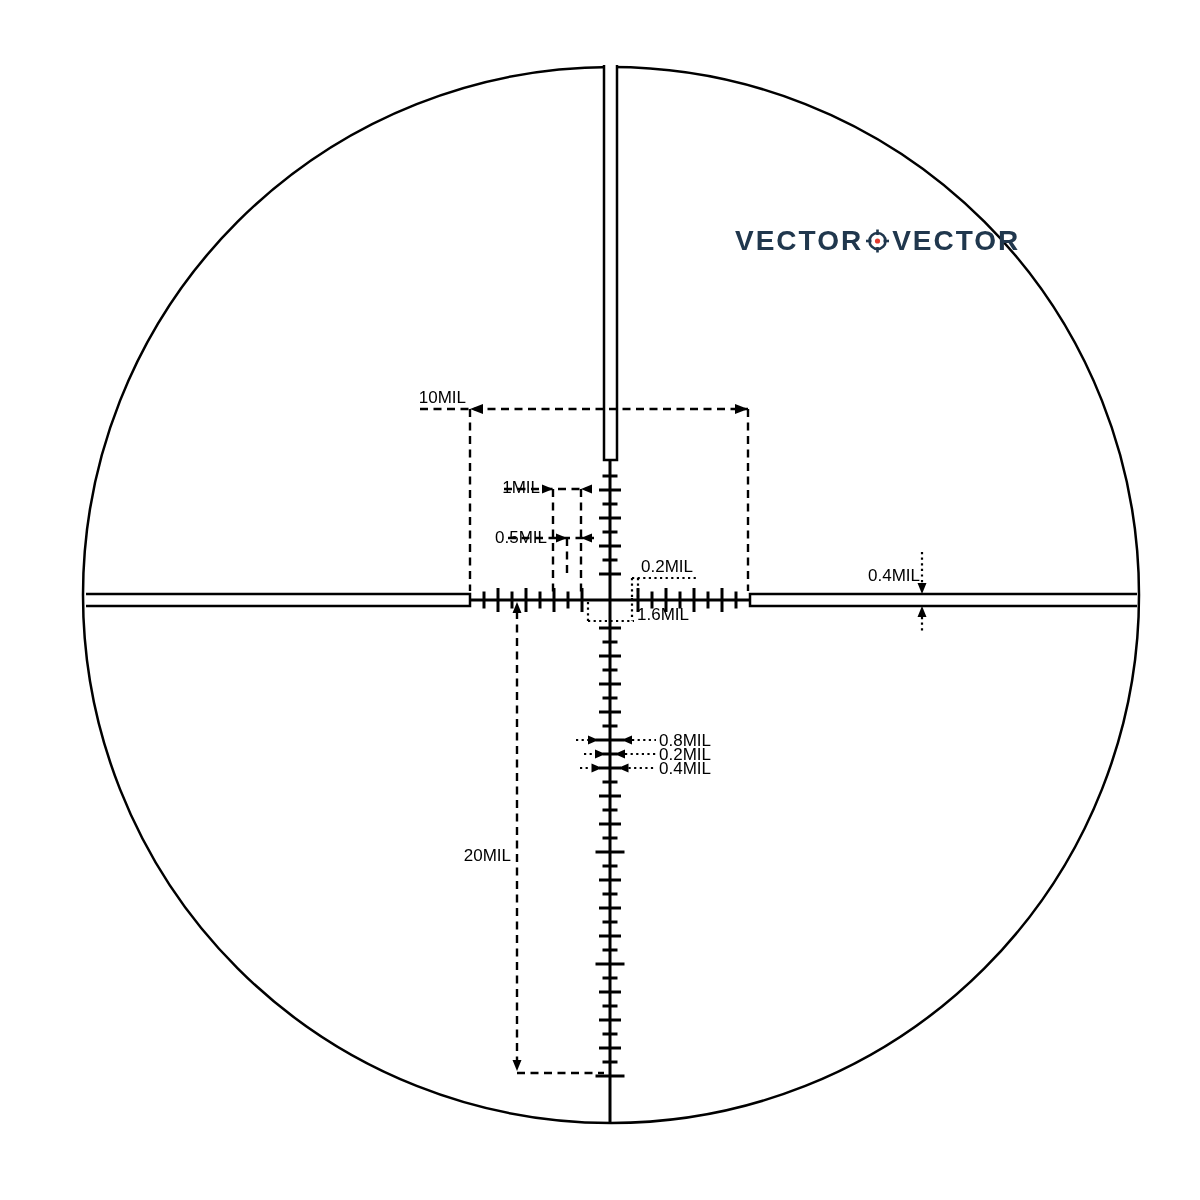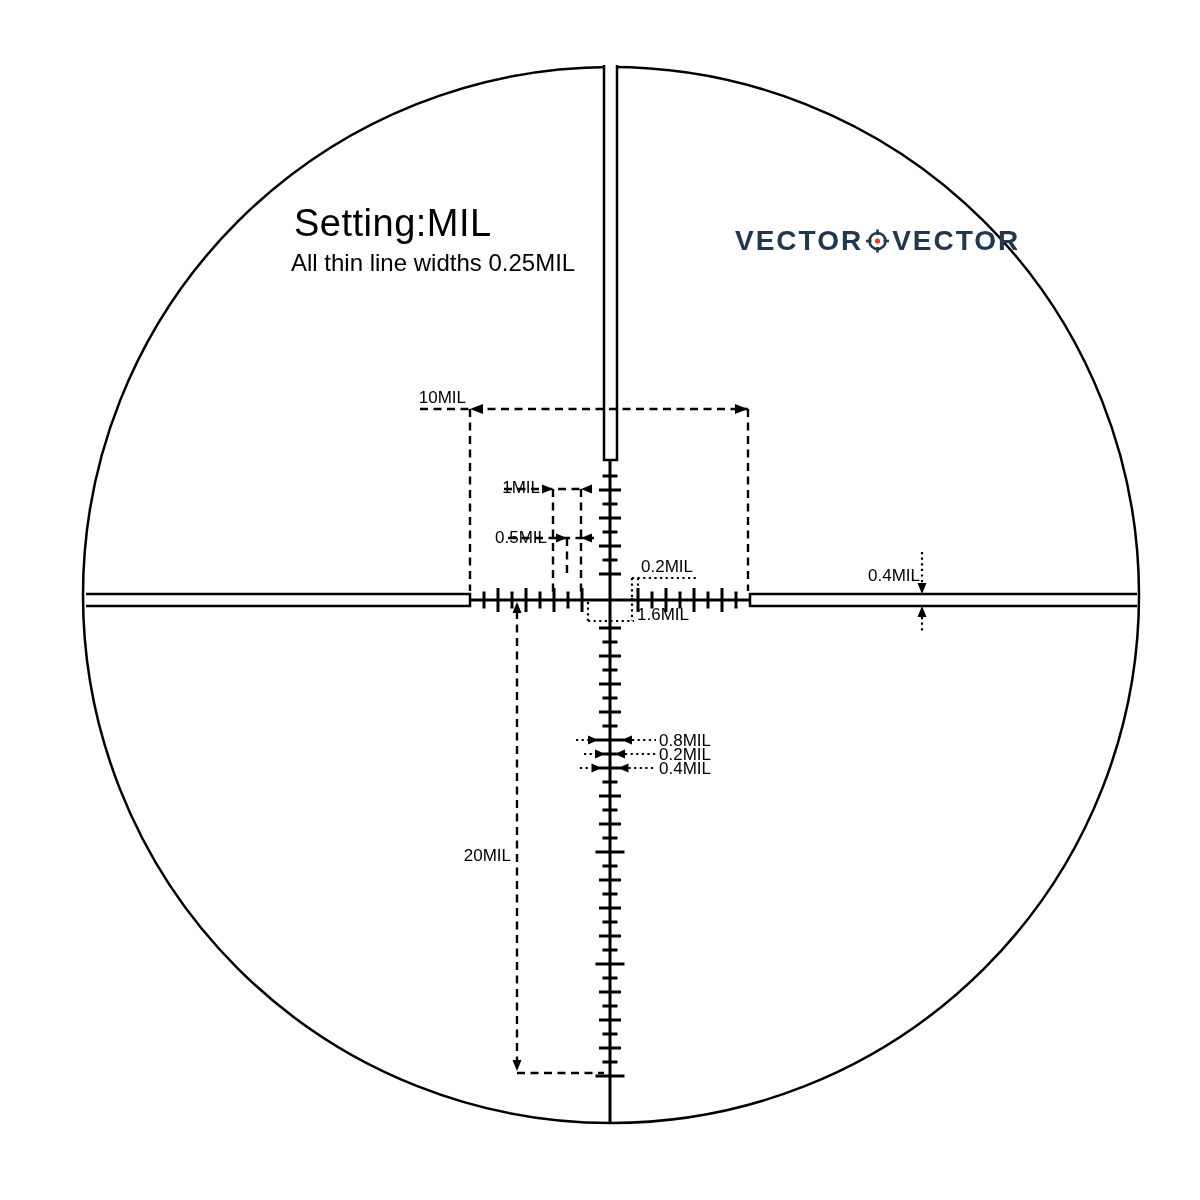--- a/index.html
+++ b/index.html
@@ -175,22 +175,20 @@
 
     <g>
       <line class="dash" x1="517" y1="611" x2="517" y2="1062"></line>
       <polygon class="ah" points="517,602 512.5,613 521.5,613"></polygon>
       <polygon class="ah" points="517,1071 512.5,1060 521.5,1060"></polygon>
       <line class="dash" x1="517" y1="1073" x2="604" y2="1073"></line>
       <text class="dim-label" x="511" y="861" text-anchor="end">20MIL</text>
     </g>
   </svg>
 
-  <div id="setting-title">Setting:MIL</div>
-  <div id="setting-subtitle">All thin line widths 0.25MIL</div>
 
   <div id="logo" style="color: rgb(32, 55, 77);">
     <span class="word">VECTOR</span>
     <svg width="27" height="27" viewBox="0 0 27 27">
       <circle cx="13.5" cy="14" r="8" fill="none" stroke="#20374d" stroke-width="2.6"></circle>
       <line x1="13.5" y1="2.5" x2="13.5" y2="8" stroke="#20374d" stroke-width="2.6"></line>
       <line x1="13.5" y1="20" x2="13.5" y2="25.5" stroke="#20374d" stroke-width="2.6"></line>
       <line x1="2" y1="14" x2="7.5" y2="14" stroke="#20374d" stroke-width="2.6"></line>
       <line x1="19.5" y1="14" x2="25" y2="14" stroke="#20374d" stroke-width="2.6"></line>
       <circle cx="13.5" cy="14" r="2.6" fill="#e23b2e"></circle>

